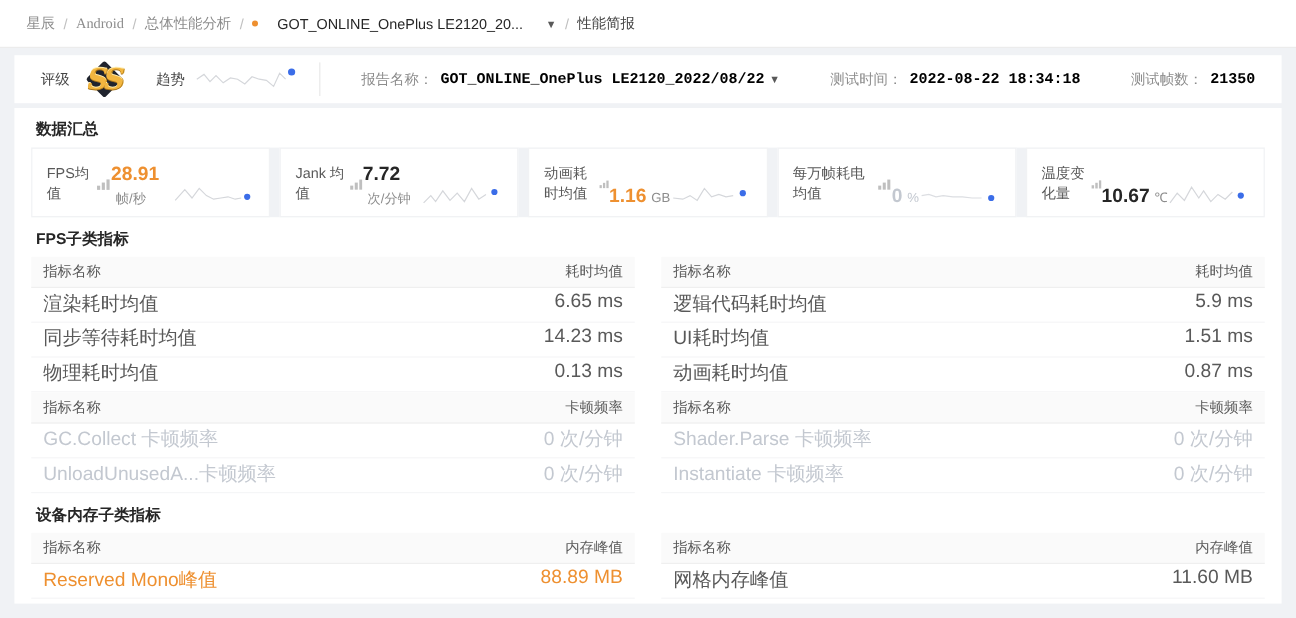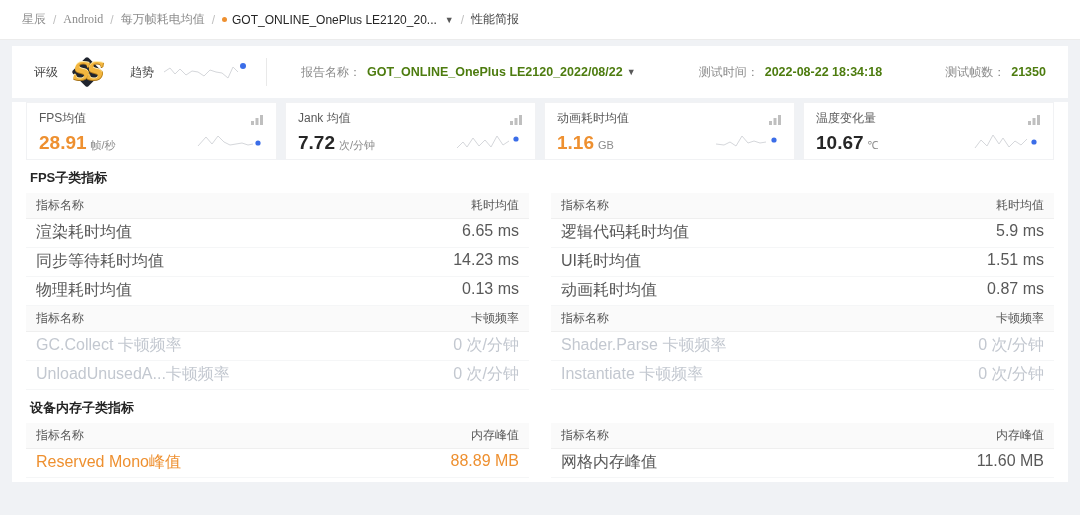--- a/index.html
+++ b/index.html
@@ -10,62 +10,62 @@
     color:#262626;
   }
   
   .crumb-bar{
     height:40px; background:#fff; display:flex; align-items:center;
     padding:0 22px; font-size:12px; color:#8c8c8c;
     border-bottom:1px solid #ececec;
   }
   .crumb-bar .sep{ margin:0 7px; color:#bfbfbf;}
   .crumb-item{ cursor:pointer;font-family:Liberation Serif, serif; }
-  .crumb-report{ color:#262626; display:flex; align-items:center; gap:5px; cursor:pointer;justify-content:flex-end;}
+  .crumb-report{ color:#262626; display:flex; align-items:center; gap:16px; cursor:pointer;justify-content:flex-end;}
   .crumb-dot{ width:5px;height:5px;border-radius:50%;background:#ee9030;display:inline-block;}
   .crumb-caret{ font-size:9px; color:#595959; margin-left:3px;}
   .crumb-current{ color:#454545; }
   
   .hdr{
-    margin:6px 12px 0; background:#fff; height:52px;
+    margin:6px 12px 0; background:#fff; height:40px;
     display:flex; align-items:center; padding:0 22px; font-size:12px;
   }
   .hdr-left{ display:flex; align-items:center; }
   .hdr-label{ color:#454545; }
   .badge{ position:relative; width:42px; height:42px; display:inline-block; margin:0 8px 0 8px;}
   .badge-diamond{ position:absolute; left:10px; top:10px; width:22px; height:22px; background:#20242e; transform:rotate(45deg); border-radius:2px;}
   .badge-text{
     position:absolute; left:0; top:6px; width:42px; text-align:center;
     font-family:"DejaVu Serif", serif; font-style:italic; font-weight:bold;
     font-size:24px; letter-spacing:-3px; color:#f3b63f;
     text-shadow:0 1px 0 #a8741a, 0 -1px 0 #ffeDB0, 1px 0 0 #c98f1f;
   }
   .trend-label{ margin:0 8px 0 14px; color:#454545;}
   .divider{ width:1px; height:28px; background:#e9e9e9; margin:0 18px 0 16px;}
   .hdr-rest{ flex:1; display:flex; align-items:center; justify-content:space-between;margin-left:16px;}
   .kv{ display:flex; align-items:center; white-space:nowrap;}
   .kv .k{ color:#8c8c8c; margin-right:6px;}
-  .kv .v{ color:#4d7c0f; font-weight:bold; font-size:12.5px;}
+  .kv .v{ color:#000000; font-weight:bold; font-size:12.5px;font-family:Liberation Mono, monospace;}
   .dd-caret{ font-size:9px; color:#595959; margin-left:4px; cursor:pointer;}
   .more-ico{
     display:inline-flex; align-items:center; justify-content:center;
     width:13px;height:13px;border:1px solid #c9ced6;border-radius:50%;
     color:#9aa1ab;font-size:9px;margin-left:5px;cursor:pointer;background:#f7f8fa;
   }
   
   .panel{ margin:4px 12px 0; background:#fff; padding:0 14px 4px; }
   .sec-title{ font-size:13px; font-weight:bold; color:#262626; padding:9px 4px 6px;}
   
   .cards{ display:flex; gap:8px; background:#f0f2f5;}
   .card{ flex:1; background:#fff; border:1px solid #f1f2f4; padding:7px 12px 6px; height:58px;
-         display:flex; flex-direction:column; justify-content:space-between;}
+         display:flex; flex-direction:row; justify-content:space-between;}
   .card-top{ display:flex; justify-content:space-between; align-items:center;}
   .card-label{ font-size:12px; color:#595959;}
   .card-bottom{ display:flex; justify-content:space-between; align-items:flex-end;}
-  .card-val{ font-size:19px; font-weight:bold; color:#262626; line-height:20px;}
+  .card-val{ font-size:16px; font-weight:bold; color:#262626; line-height:20px;}
   .card-unit{ font-size:11px; color:#8c8c8c; margin-left:4px;}
   .card.accent .card-val{ color:#ee9030;}
   .card.mutedv .card-val,.card.mutedv .card-unit{ color:#c3c8d0;}
   .spark{ flex:none; }
   
   .tables{ display:flex; gap:22px;}
   .tbl{ flex:1;}
   .tbl-head{
     display:flex; justify-content:space-between; background:#fafafa;
     padding:4px 10px; font-size:12px; color:#595959; border-bottom:1px solid #efefef;
@@ -79,21 +79,21 @@
   .row.accent, .row.accent .cell-v{ color:#ee9030;}
 </style>
 </head>
 <body>
 
 <div class="crumb-bar">
   <span class="crumb-item">星辰</span>
   <span class="sep">/</span>
   <span class="crumb-item">Android</span>
   <span class="sep">/</span>
-  <span class="crumb-item">每万帧耗电均值</span>
+  <span class="crumb-item">总体性能分析</span>
   <span class="sep">/</span>
   <span class="crumb-report">
     <span class="crumb-dot"></span>
     <span>GOT_ONLINE_OnePlus LE2120_20...</span>
     <span class="crumb-caret">▼</span>
   </span>
   <span class="sep">/</span>
   <span class="crumb-current">性能简报</span>
 </div>
 
@@ -123,20 +123,21 @@
     </span>
     <span class="kv">
       <span class="k">测试帧数：</span>
       <span class="v">21350</span>
     </span>
   </div>
 </div>
 
 <div class="panel">
 
+  <div class="sec-title">数据汇总</div>
 
   <div class="cards">
 
     <div class="card accent">
       <div class="card-top">
         <span class="card-label">FPS均值</span>
         <svg width="14" height="12" viewBox="0 0 14 12">
             <rect x="1" y="8" width="3" height="4" fill="#bfbfbf"></rect>
             <rect x="5.5" y="5" width="3" height="7" fill="#bfbfbf"></rect>
             <rect x="10" y="2" width="3" height="10" fill="#bfbfbf"></rect>
@@ -180,20 +181,37 @@
       </div>
       <div class="card-bottom">
         <span><span class="card-val">1.16</span><span class="card-unit">GB</span></span>
         <svg class="spark" width="68" height="24" viewBox="0 0 68 24">
           <polyline points="2,15 10,16 16,13 22,17 28,7 34,14 40,12 46,14 52,13" fill="none" stroke="#d5d7db" stroke-width="1"></polyline>
           <circle cx="60" cy="11" r="2.6" fill="#3b6de8"></circle>
         </svg>
       </div>
     </div>
 
+    <div class="card mutedv">
+      <div class="card-top">
+        <span class="card-label">每万帧耗电均值</span>
+        <svg width="14" height="12" viewBox="0 0 14 12">
+            <rect x="1" y="8" width="3" height="4" fill="#bfbfbf"></rect>
+            <rect x="5.5" y="5" width="3" height="7" fill="#bfbfbf"></rect>
+            <rect x="10" y="2" width="3" height="10" fill="#bfbfbf"></rect>
+          </svg>
+      </div>
+      <div class="card-bottom">
+        <span><span class="card-val">0</span><span class="card-unit">%</span></span>
+        <svg class="spark" width="68" height="24" viewBox="0 0 68 24">
+          <polyline points="2,13 8,12 14,14 20,13 28,14 36,14 44,15 52,15" fill="none" stroke="#dcdee2" stroke-width="1"></polyline>
+          <circle cx="60" cy="15" r="2.6" fill="#3b6de8"></circle>
+        </svg>
+      </div>
+    </div>
 
     <div class="card">
       <div class="card-top">
         <span class="card-label">温度变化量</span>
         <svg width="14" height="12" viewBox="0 0 14 12">
             <rect x="1" y="8" width="3" height="4" fill="#bfbfbf"></rect>
             <rect x="5.5" y="5" width="3" height="7" fill="#bfbfbf"></rect>
             <rect x="10" y="2" width="3" height="10" fill="#bfbfbf"></rect>
           </svg>
       </div>

